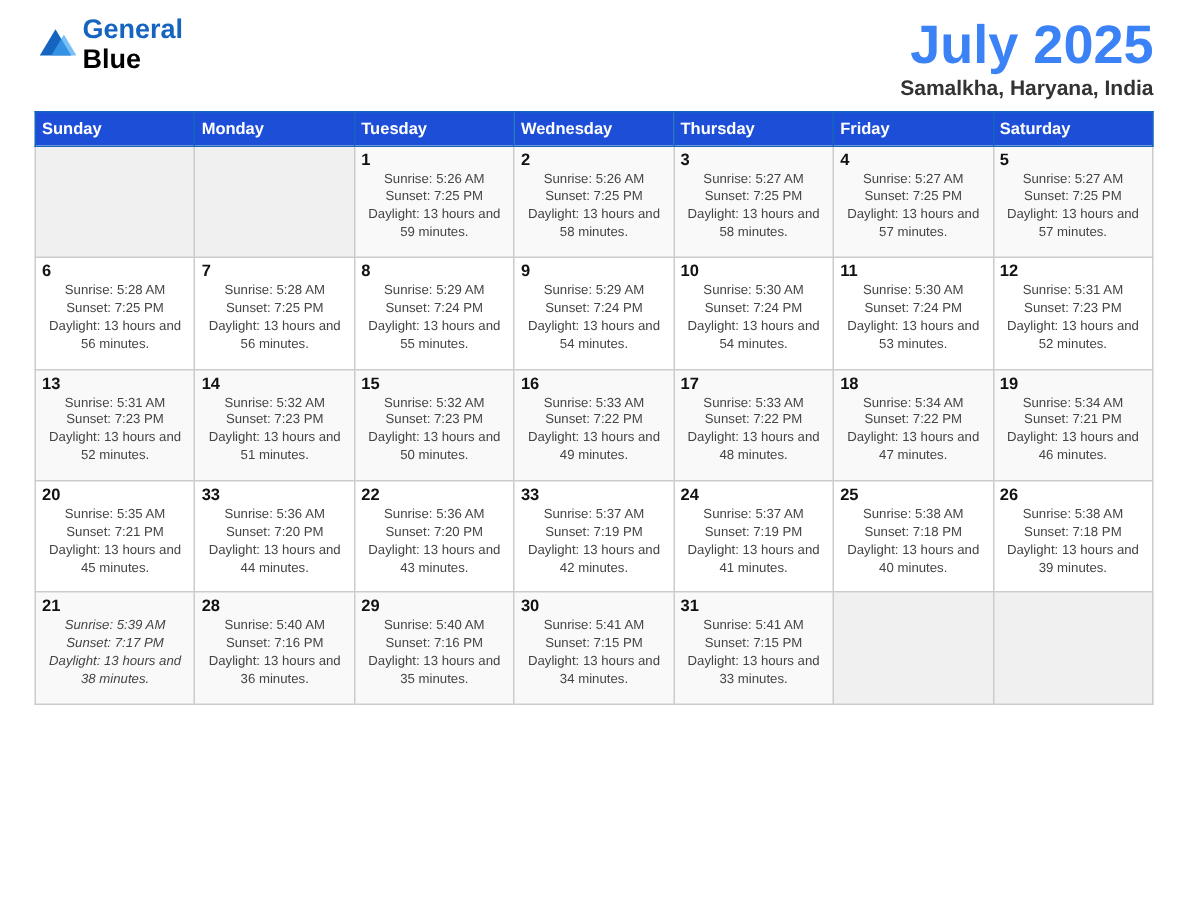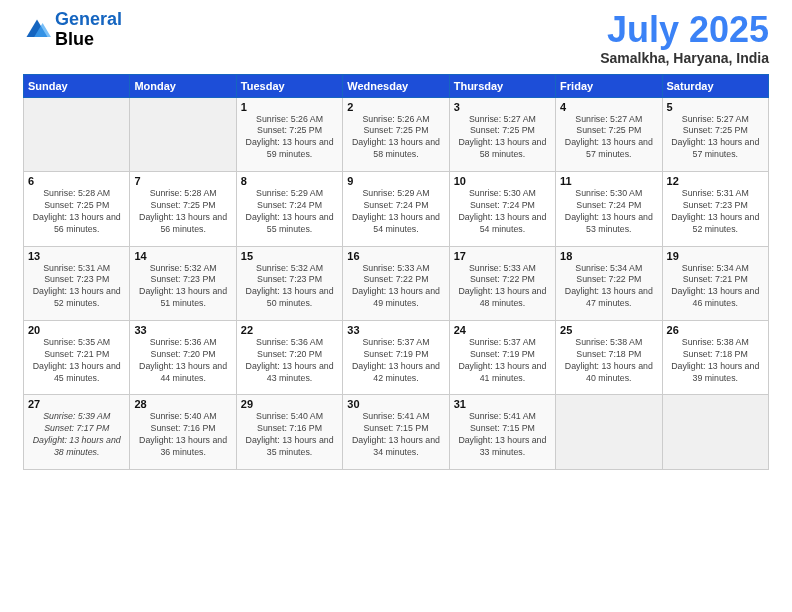--- a/index.html
+++ b/index.html
@@ -298,21 +298,21 @@
           </td>
           <td>
             <span class="day-number">26</span>
             <div class="day-info" style="white-space: pre-line;">Sunrise: 5:38 AM
 Sunset: 7:18 PM
 Daylight: 13 hours and 39 minutes.</div>
           </td>
         </tr>
         <tr>
           <td>
-            <span class="day-number">27</span>
+            <span class="day-number">21</span>
             <div class="day-info" style="white-space: pre-line; font-style: italic;">Sunrise: 5:39 AM
 Sunset: 7:17 PM
 Daylight: 13 hours and 38 minutes.</div>
           </td>
           <td>
             <span class="day-number">28</span>
             <div class="day-info" style="white-space: pre-line;">Sunrise: 5:40 AM
 Sunset: 7:16 PM
 Daylight: 13 hours and 36 minutes.</div>
           </td>

